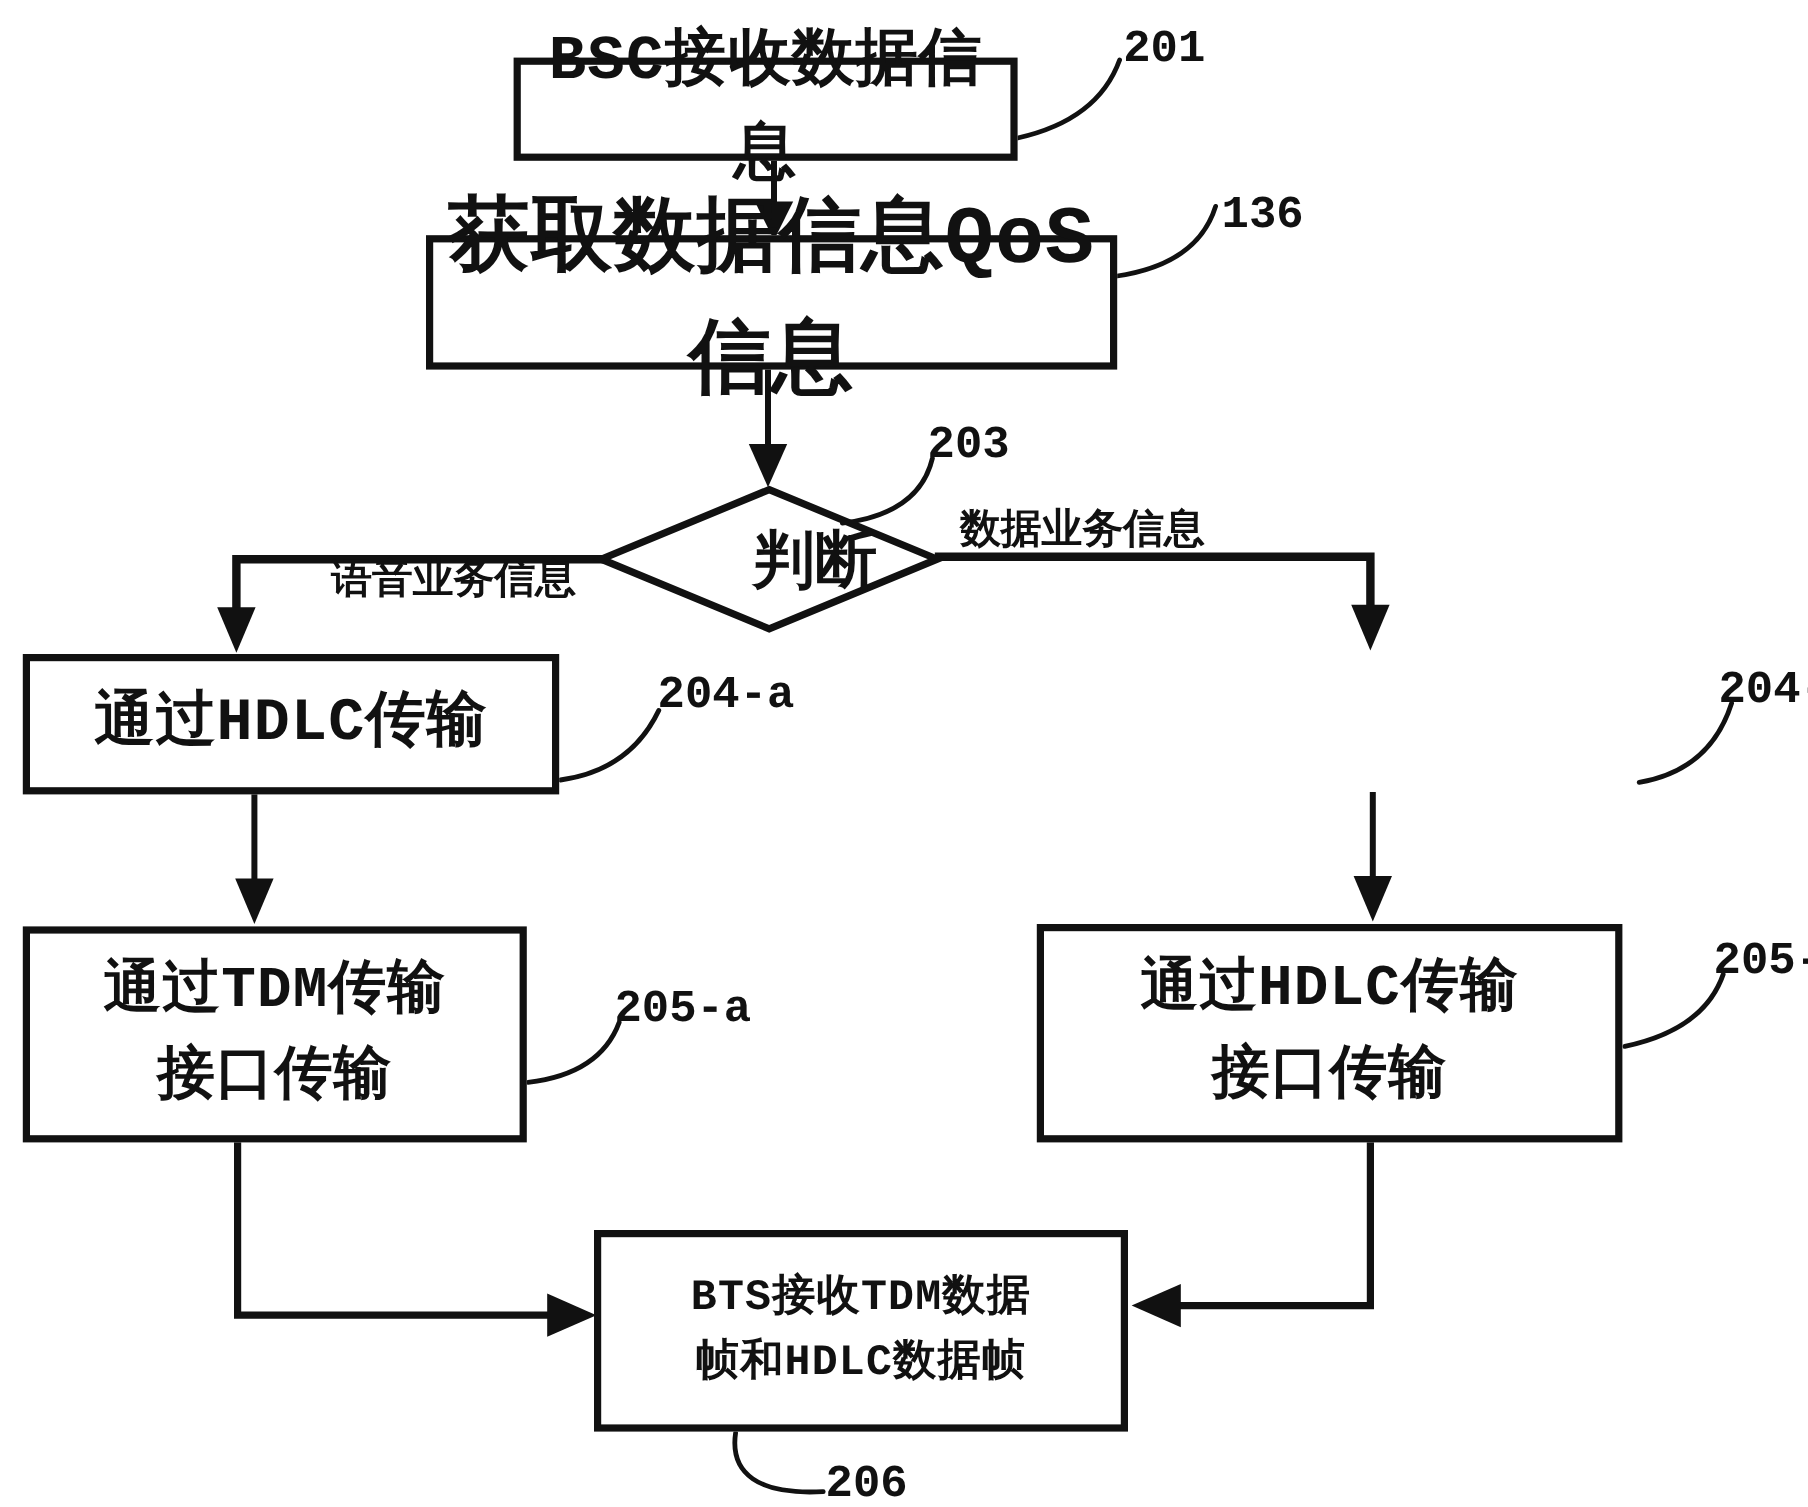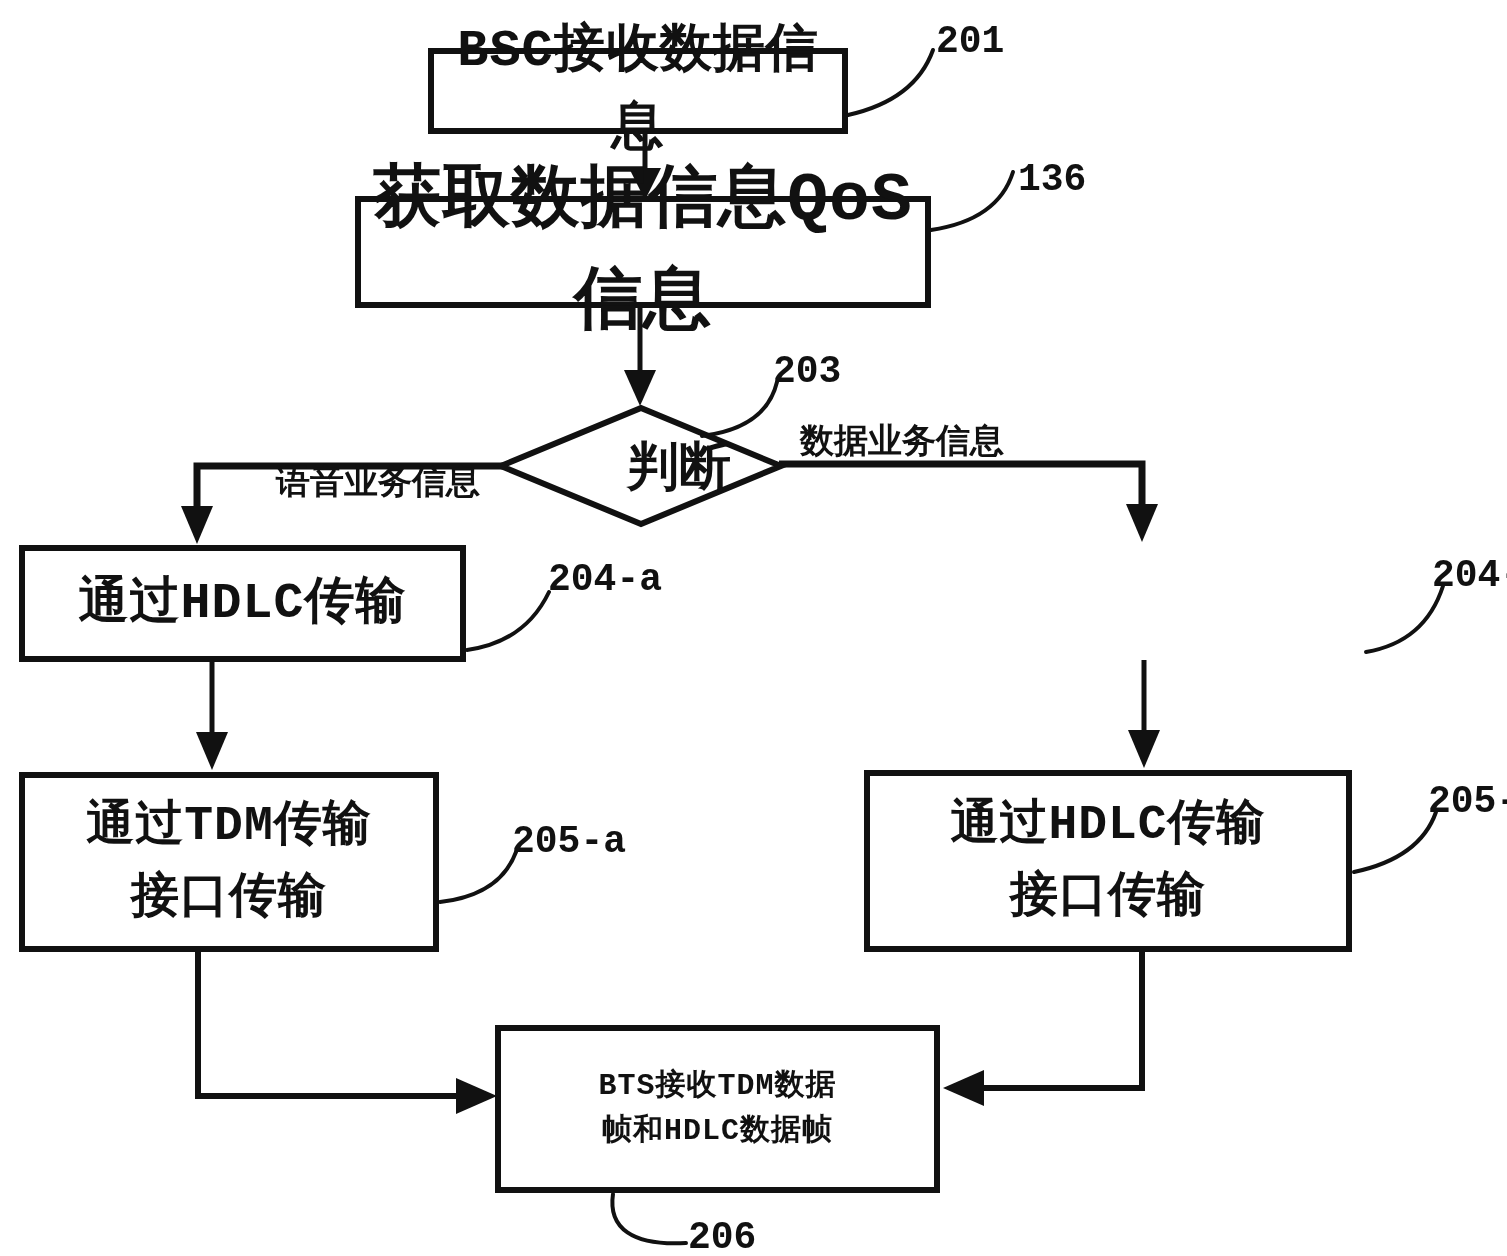--- a/index.html
+++ b/index.html
@@ -124,21 +124,21 @@
     </span>
   </div>
 
   <div class="node" style="left:864px;top:770px;width:488px;height:182px;font-size:48px;">
     <span>
       <span class="ln">通过HDLC传输</span>
       <span class="ln">接口传输</span>
     </span>
   </div>
 
-  <div class="node" style="left:495px;top:1025px;width:445px;height:168px;font-size:30px;">
+  <div class="node" style="left:495px;top:1025px;width:445px;height:168px;font-size:36px;">
     <span>
       <span class="ln">BTS接收TDM数据</span>
       <span class="ln">帧和HDLC数据帧</span>
     </span>
   </div>
 
   <div class="plain-label" style="left:276px;top:418px;font-size:34px;margin-top:41px;">语音业务信息</div>
   <div class="plain-label" style="left:800px;top:418px;font-size:34px;">数据业务信息</div>
 
   <div class="ref" style="left:936px;top:20px;">201</div>

